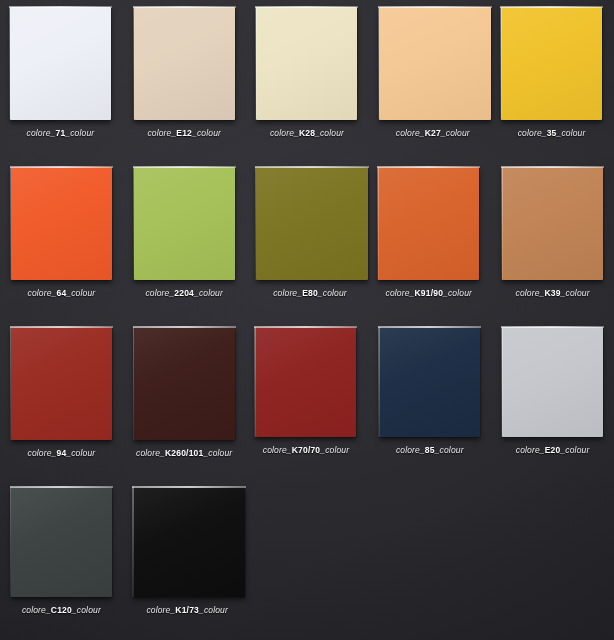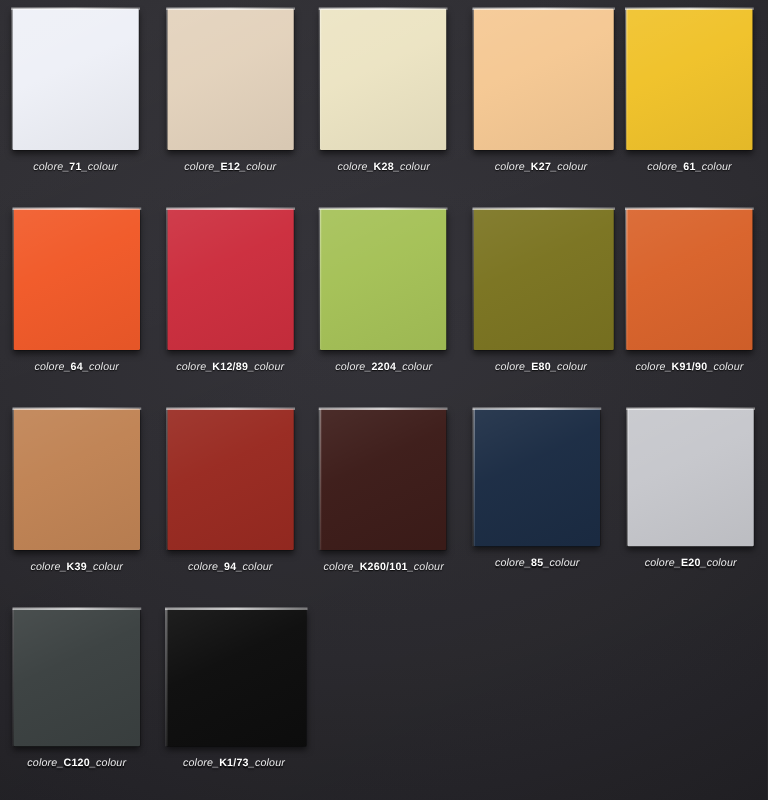--- a/index.html
+++ b/index.html
@@ -108,33 +108,27 @@
     <div class="cell col5 row1">
       <div class="swatch" style="background: rgb(245, 200, 147);">
         <div class="sheen"></div>
       </div>
       <div class="label"><span class="pre">colore_</span><span class="code">K27</span><span class="post">_colour</span></div>
     </div>
     <div class="cell col1 row2">
       <div class="swatch" style="background: rgb(240, 194, 42);">
         <div class="sheen"></div>
       </div>
-      <div class="label"><span class="pre">colore_</span><span class="code">61</span><span class="post">_colour</span></div>
+      <div class="label"><span class="pre">colore_</span><span class="code">35</span><span class="post">_colour</span></div>
     </div>
     <div class="cell col2 row2">
       <div class="swatch" style="background: rgb(241, 90, 41);">
         <div class="sheen"></div>
       </div>
       <div class="label"><span class="pre">colore_</span><span class="code">64</span><span class="post">_colour</span></div>
-    </div>
-    <div class="cell col3 row2">
-      <div class="swatch" style="background: rgb(204, 46, 62);">
-        <div class="sheen"></div>
-      </div>
-      <div class="label"><span class="pre">colore_</span><span class="code">K12/89</span><span class="post">_colour</span></div>
     </div>
     <div class="cell col4 row2">
       <div class="swatch" style="background: rgb(165, 193, 87);">
         <div class="sheen"></div>
       </div>
       <div class="label"><span class="pre">colore_</span><span class="code">2204</span><span class="post">_colour</span></div>
     </div>
     <div class="cell col5 row2">
       <div class="swatch" style="background: rgb(123, 116, 33);">
         <div class="sheen"></div>
@@ -158,20 +152,26 @@
         <div class="sheen"></div>
       </div>
       <div class="label"><span class="pre">colore_</span><span class="code">94</span><span class="post">_colour</span></div>
     </div>
     <div class="cell col4 row3">
       <div class="swatch" style="background: rgb(61, 28, 25);">
         <div class="sheen"></div>
       </div>
       <div class="label"><span class="pre">colore_</span><span class="code">K260/101</span><span class="post">_colour</span></div>
     </div>
+    <div class="cell col1 row4">
+      <div class="swatch" style="background: rgb(142, 34, 32);">
+        <div class="sheen"></div>
+      </div>
+      <div class="label"><span class="pre">colore_</span><span class="code">K70/70</span><span class="post">_colour</span></div>
+    </div>
     <div class="cell col2 row4">
       <div class="swatch" style="background: rgb(27, 44, 68);">
         <div class="sheen"></div>
       </div>
       <div class="label"><span class="pre">colore_</span><span class="code">85</span><span class="post">_colour</span></div>
     </div>
     <div class="cell col3 row4">
       <div class="swatch" style="background: rgb(198, 199, 204);">
         <div class="sheen"></div>
       </div>

